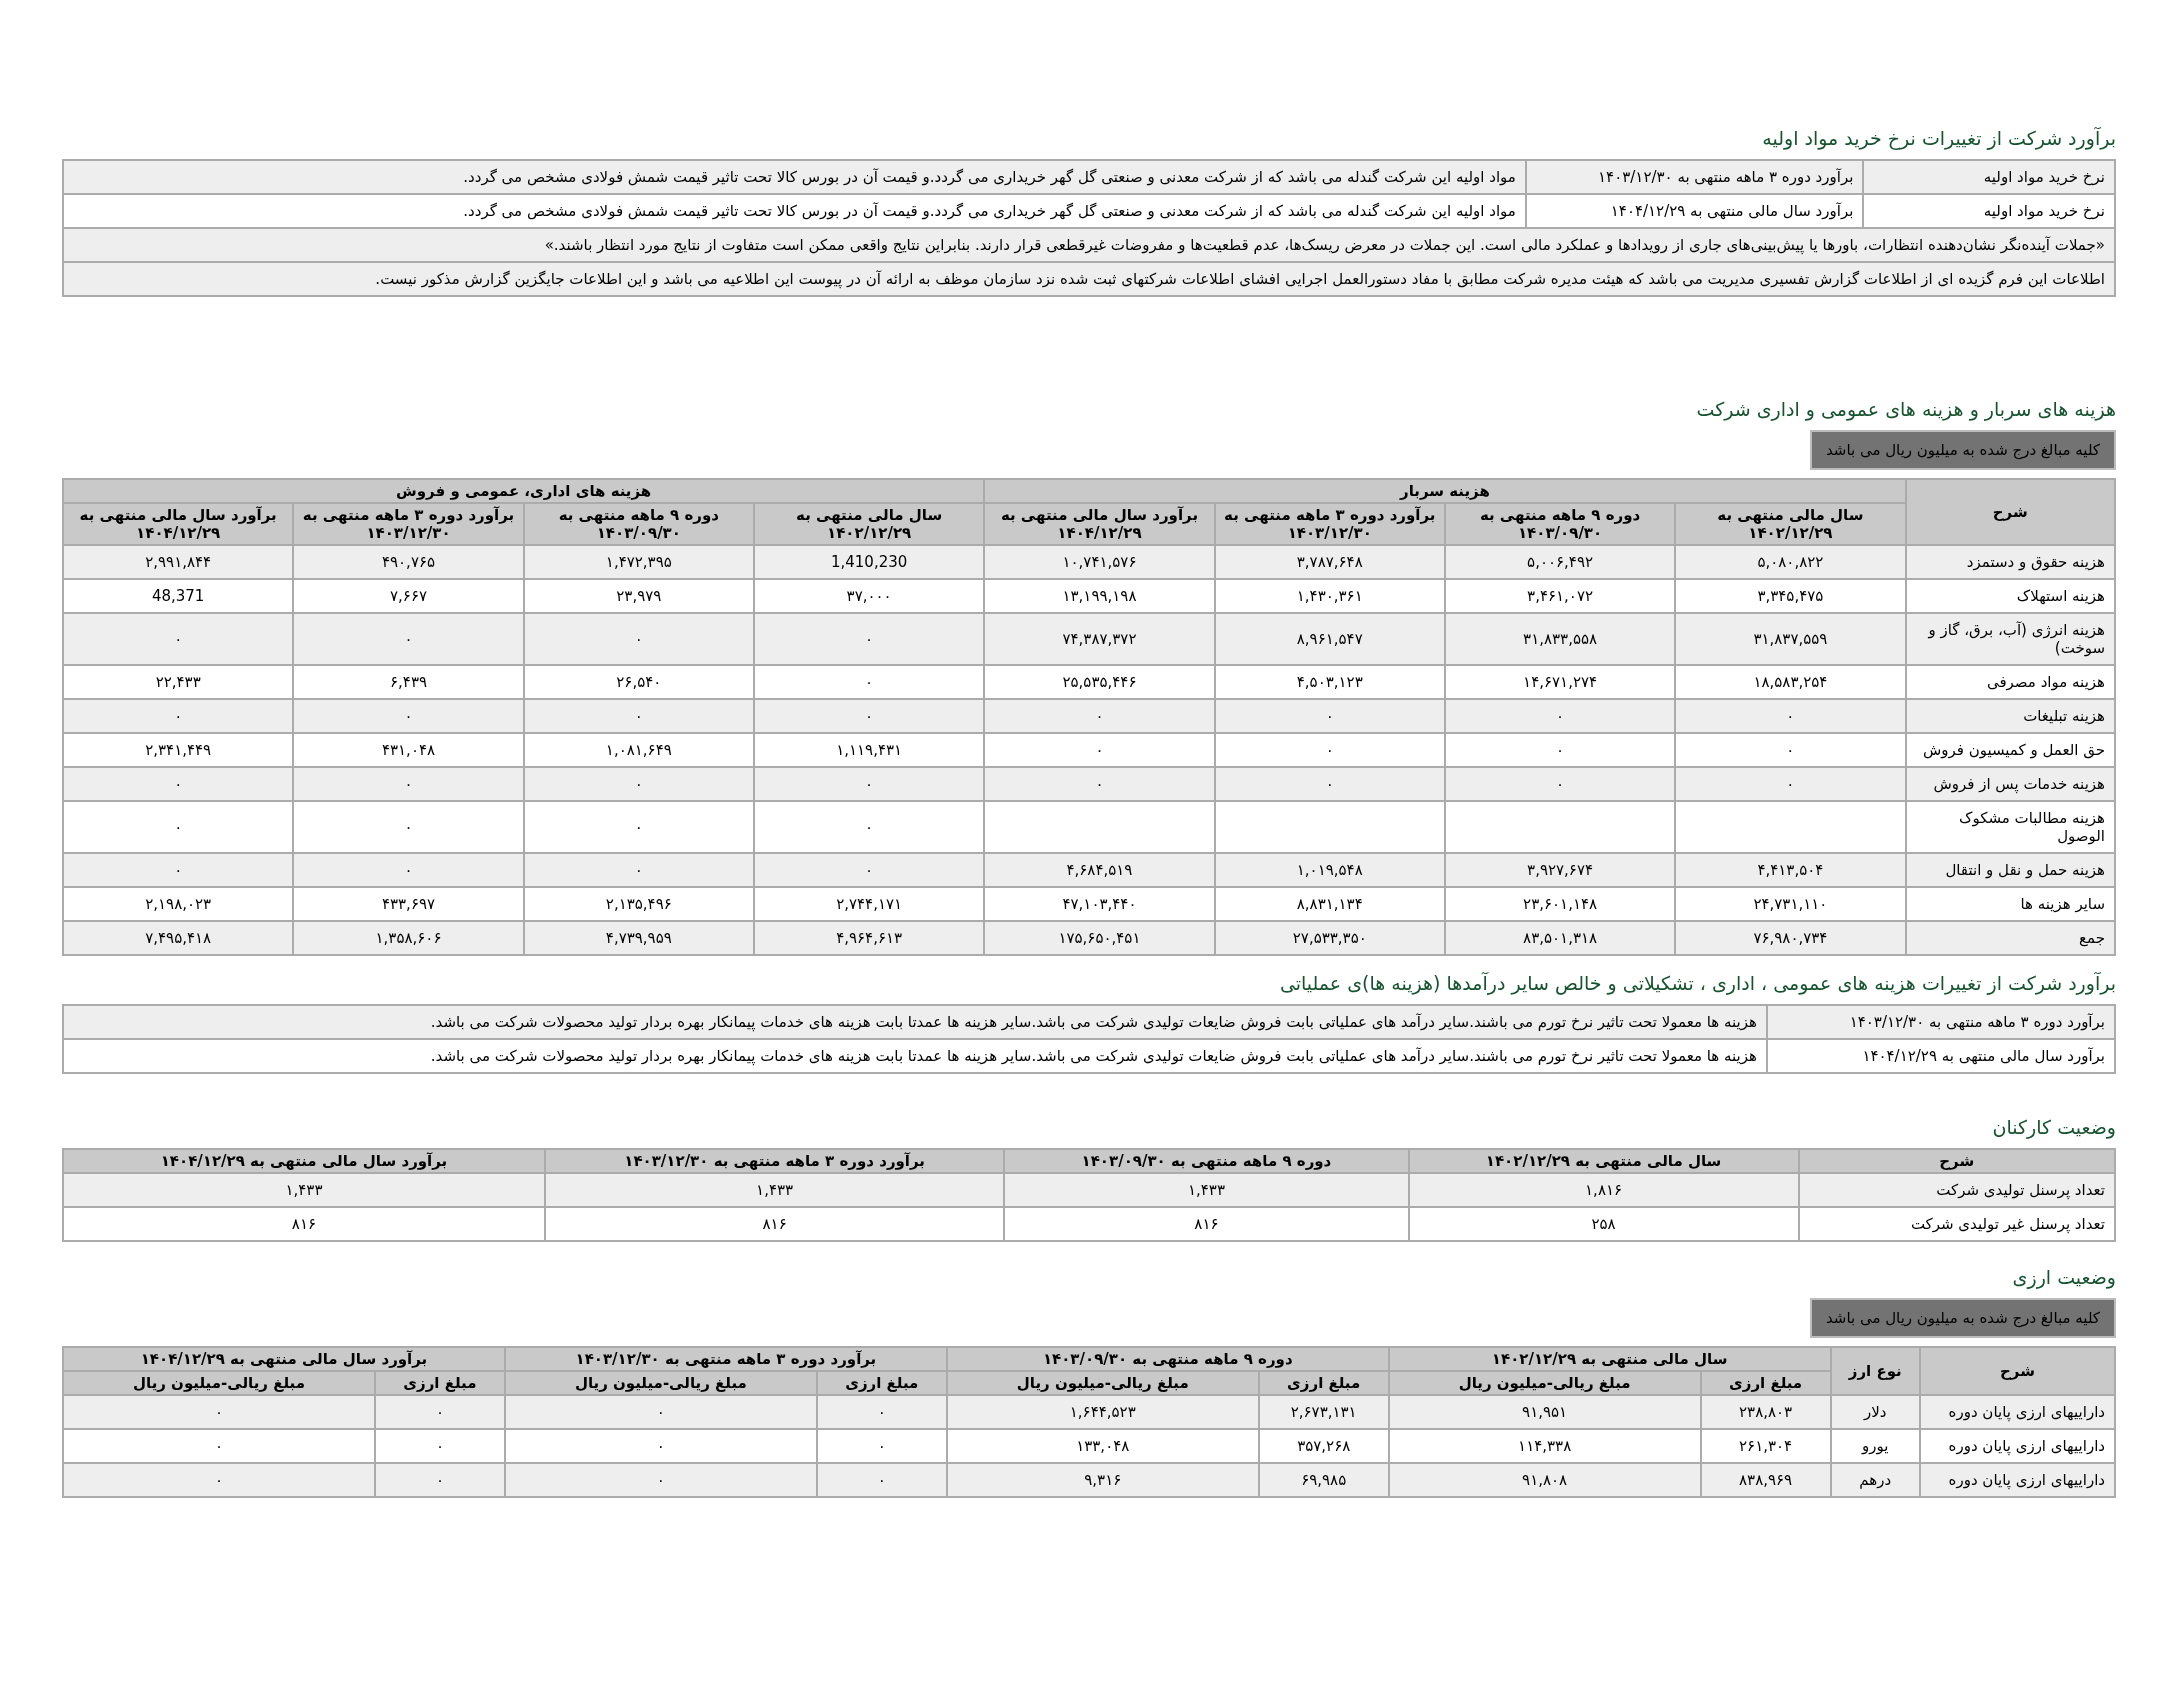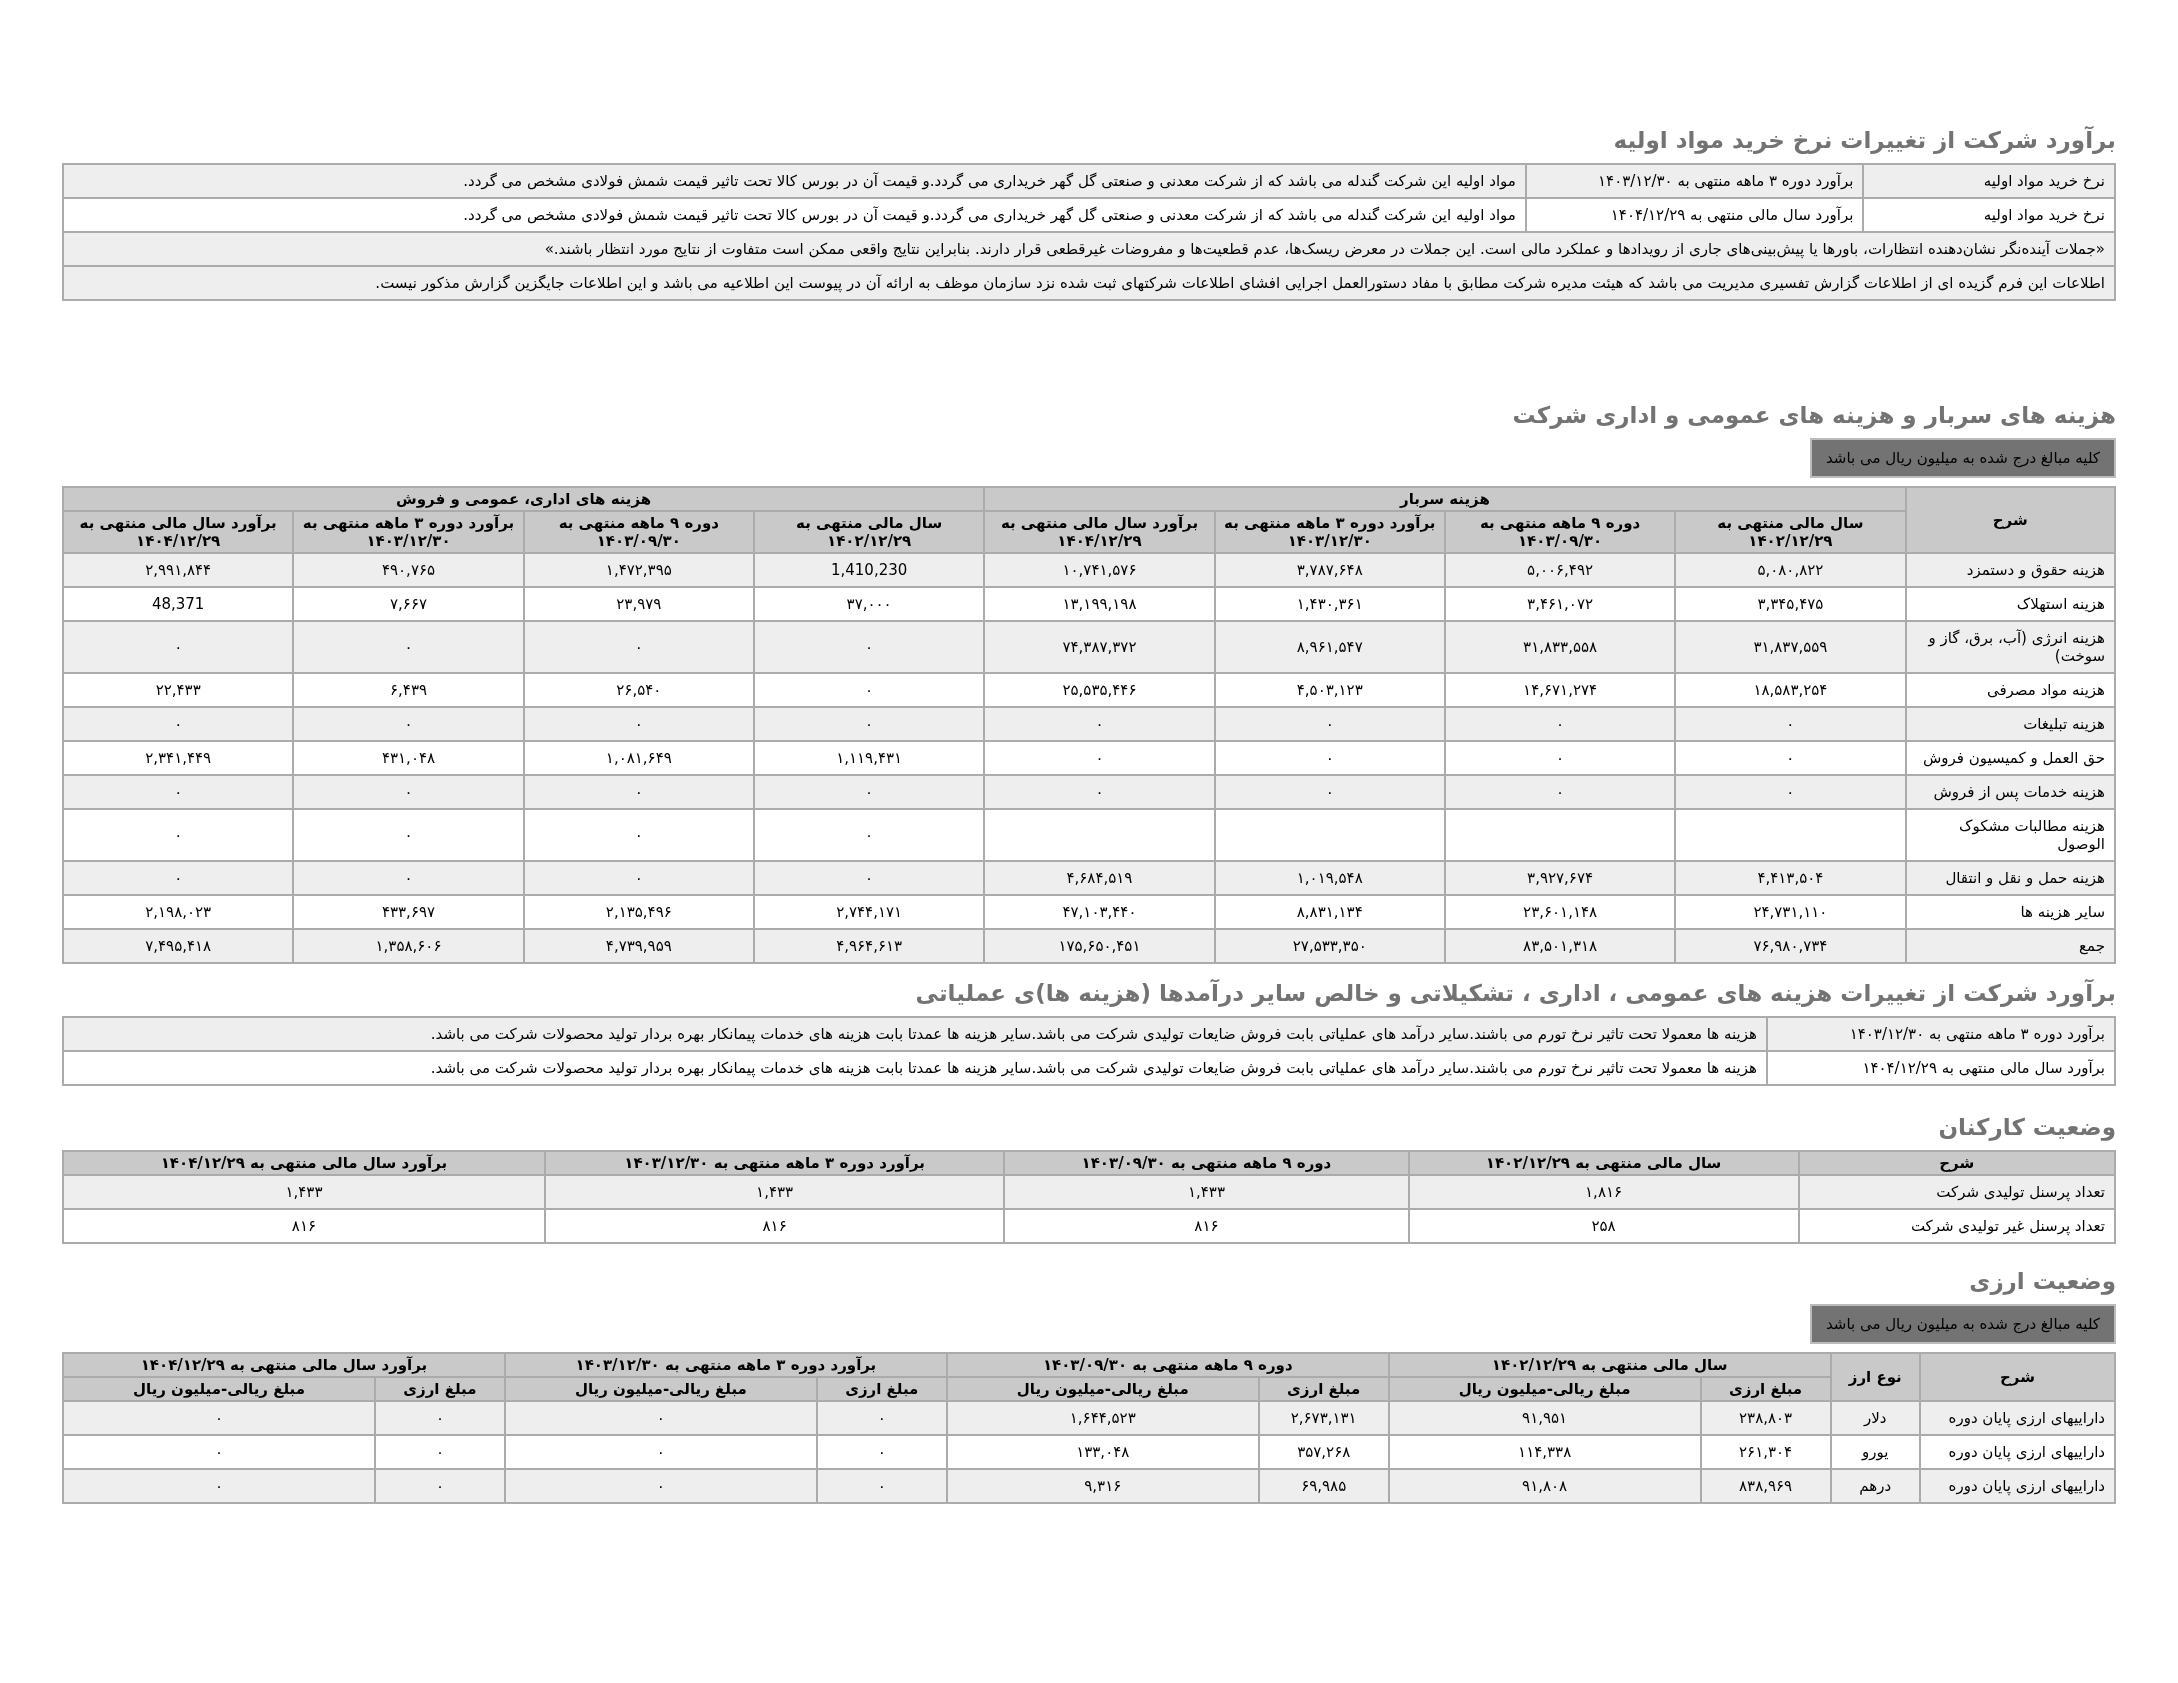--- a/index.html
+++ b/index.html
@@ -3,34 +3,34 @@
 <meta charset="utf-8">
 <style>
   html,body{margin:0;padding:0}
   body{
     width:2178px;height:1683px;box-sizing:border-box;overflow:hidden;
     background:#ffffff;color:#000;
     font-family:"DejaVu Sans","Liberation Sans",sans-serif;
     direction:rtl;
     padding:127px 62px 0 62px;
   }
-  h2.sec-title{font-size:23px;font-weight:bold;margin:0 0 10px 0;color:#737373}
+  h2.sec-title{font-size:19px;font-weight:normal;margin:0 0 10px 0;color:#14532d}
   .note{display:inline-block;border:2px solid #bcbcbc;background:#737373;
     padding:9px 14px;font-size:15px;margin:0 0 8px 0}
   table.t{width:100%;border-collapse:separate;border-spacing:2px;
     background:#ababab;table-layout:fixed}
   table.t th{background:#c9c9c9;font-weight:bold;text-align:center;
     font-size:15px;padding:2px 6px;vertical-align:middle;word-wrap:break-word}
   table.t td{background:#ffffff;font-size:15px;padding:7px 9px;
     vertical-align:middle;word-wrap:break-word}
   table.t tr.g td{background:#eeeeee}
   .c{text-align:center}
   .sec-costs{margin-top:101px}
   .sec-changes{margin-top:16px}
-  .sec-staff{margin-top:28px}
+  .sec-staff{margin-top:42px}
   .sec-fx{margin-top:24px}
 </style>
 </head>
 <body>
 
 <section>
   <h2 class="sec-title">برآورد شرکت از تغییرات نرخ خرید مواد اولیه</h2>
   <table class="t">
     <colgroup>
         <col style="width:12.2%">

